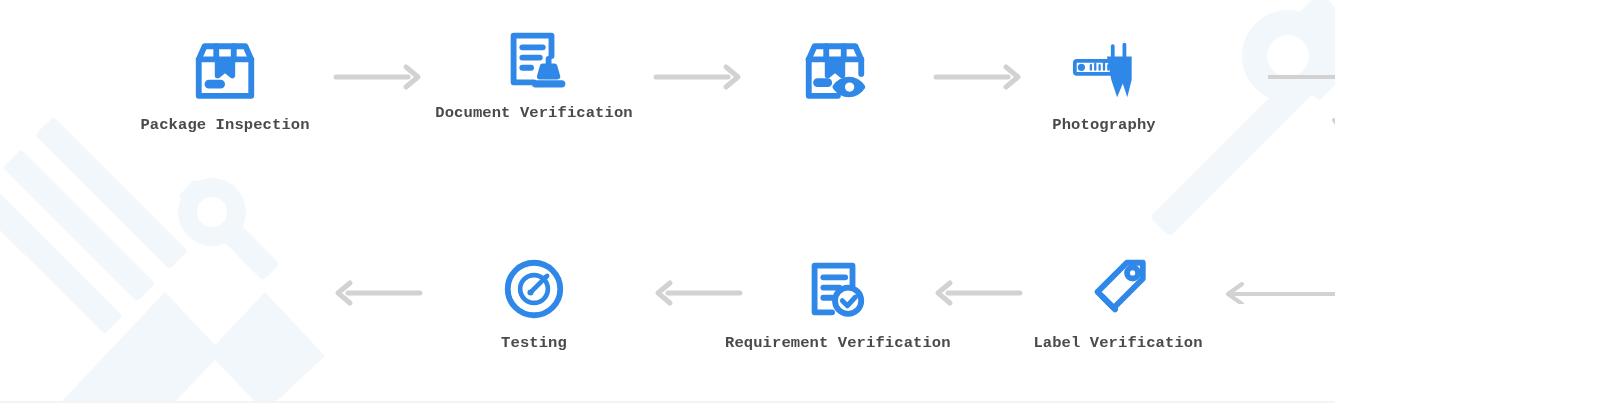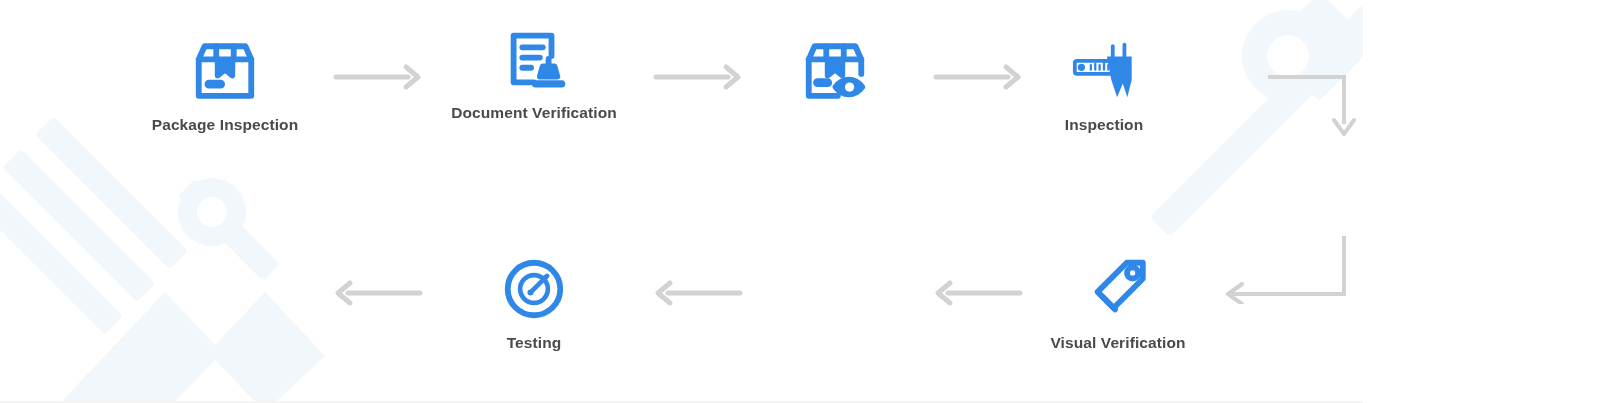--- a/index.html
+++ b/index.html
@@ -6,22 +6,21 @@
     margin: 0;
     padding: 0;
     background: #ffffff;
   }
   #stage {
     position: relative;
     width: 1335px;
     height: 403px;
     background: #ffffff;
     overflow: hidden;
-    font-family: Liberation Sans, sans-serif;
-    padding-left: 28px;
+    font-family: Liberation Mono, monospace;
   }
   
   .wm {
     position: absolute;
     pointer-events: none;
     z-index: 0;
   }
   .wm svg { display: block; }
 
   
@@ -206,35 +205,48 @@
         <rect x="4" y="17" width="34" height="9" rx="1.5"></rect>
         <circle cx="8.5" cy="21.5" r="1.2" fill="#2F88E8"></circle>
         <path d="M15 23 V20 M18 23 V19 M21 23 V20 M24 23 V19 M27 23 V20 M30 23 V19 M33 23 V20" stroke-width="1.6"></path>
         <path d="M26 14 H38 V30 L33 42 L29 30 Z" fill="#2F88E8" stroke="none"></path>
         <path d="M24 17 H29" stroke-width="2.6" stroke="#2F88E8"></path>
         <path d="M30 7 L30 16" stroke-width="2.6"></path>
         <path d="M38 6 L38 16" stroke-width="2.6"></path>
         <path d="M38 14 H43 V30 L40 42 L36 30 Z" fill="#2F88E8" stroke="none"></path>
       </svg>
     </div>
-    <div class="label">Inspection</div>
+    <div class="label">Photography</div>
   </div>
 
 
   <div class="node" style="left:1008px;top:250px;">
     <div class="icon-box">
       <svg width="70" height="70" viewBox="0 0 48 48" fill="none" stroke="#2F88E8" stroke-width="4" stroke-linecap="round" stroke-linejoin="round">
         <path d="M30 6 H41 V17 L21 37 L10 26 Z"></path>
         <circle cx="34" cy="13" r="3.8"></circle>
         <path d="M13 29 L22 38"></path>
       </svg>
     </div>
-    <div class="label">Visual Verification</div>
-  </div>
-
+    <div class="label">Label Verification</div>
+  </div>
+
+  <div class="node" style="left:725px;top:250px;">
+    <div class="icon-box">
+      <svg width="70" height="70" viewBox="0 0 48 48" fill="none" stroke="#2F88E8" stroke-width="4" stroke-linecap="round" stroke-linejoin="round">
+        <path d="M36 22 V8 H10 V40 H22"></path>
+        <path d="M16 16 H31" stroke-width="4"></path>
+        <path d="M16 23 H27" stroke-width="4"></path>
+        <path d="M16 30 H22" stroke-width="4"></path>
+        <circle cx="33" cy="32" r="9"></circle>
+        <path d="M29 32 L32.5 35.5 L38 29.5" stroke-width="3.4"></path>
+      </svg>
+    </div>
+    <div class="label">Requirement Verification</div>
+  </div>
 
   <div class="node" style="left:424px;top:250px;">
     <div class="icon-box">
       <svg width="70" height="70" viewBox="0 0 48 48" fill="none" stroke="#2F88E8" stroke-width="4" stroke-linecap="round" stroke-linejoin="round">
         <circle cx="24" cy="24" r="18"></circle>
         <circle cx="24" cy="24" r="9.5" stroke-width="3.2"></circle>
         <path d="M22 26 L33 15" stroke-width="3.2"></path>
         <circle cx="21.6" cy="26.4" r="2.1" fill="#2F88E8" stroke="none"></circle>
         <circle cx="32" cy="16" r="1.7" fill="#2F88E8" stroke="none"></circle>
       </svg>

